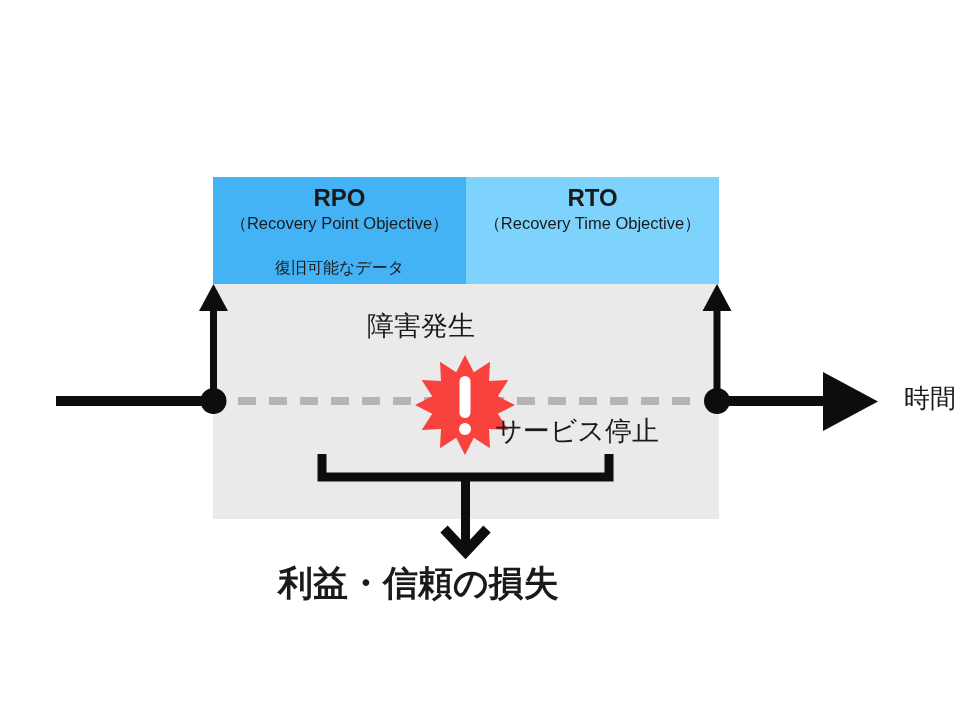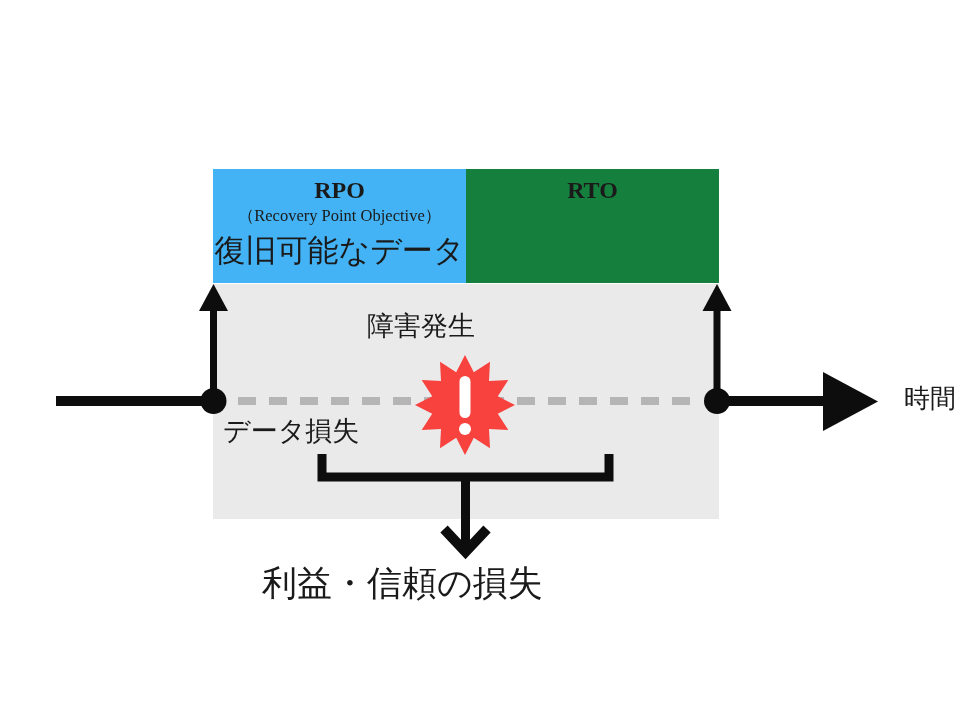--- a/index.html
+++ b/index.html
@@ -11,74 +11,74 @@
   }
   .canvas {
     position: relative;
     width: 960px; height: 720px;
     background: #ffffff;
     color: #1a1a1a;
   }
   
   .headers {
     position: absolute;
-    left: 213px; top: 169px;
+    left: 213px; top: 177px;
     width: 506px; height: 83px;
     display: flex;
-    font-family: Liberation Serif, serif;
   }
   .hbox {
     width: 253px; height: 114px;
     box-sizing: border-box;
     display: flex;
     flex-direction: column;
     align-items: center;
     padding-top: 6px;
     text-align: center;
   }
   .hbox-title   { font-size: 24px; font-weight: 700; line-height: 30px; }
   .hbox-sub     { font-size: 16.5px; line-height: 21px; white-space: nowrap; }
-  .hbox-label   { font-size: 31px; line-height: 30px; margin-top: 10px; }
+  .hbox-label   { font-size: 16px; line-height: 30px; margin-top: 19px; }
   
   .panel {
     position: absolute;
     left: 213px; top: 284px;
     width: 506px; height: 235px;
   }
   
   .gfx {
     position: absolute;
     left: 0; top: 0;
     width: 960px; height: 720px;
     pointer-events: none;
   }
   
   .lbl { position: absolute; text-align: left; }
   .lbl-incident { left: 367px; top: 311px; width: 220px; font-size: 27px; line-height: 31px; }
   .lbl-dataloss { left: 223px; top: 416px; width: 220px; font-size: 27px; line-height: 31px; }
   .lbl-svcstop  { left: 495px; top: 416px; width: 220px; font-size: 27px; line-height: 31px; }
   .lbl-time     { left: 904px; top: 383px; width: 70px;  font-size: 26px; line-height: 31px; text-align: left; }
   .lbl-conclusion {
-    left: 262px; top: 563px; width: 400px;
-    font-size: 35px; line-height: 40px; font-weight: 400;
+    left: 278px; top: 563px; width: 400px;
+    font-size: 35px; line-height: 40px; font-weight: 700;
   }
 </style>
 </head>
 <body>
 
 <div class="canvas" style="color: rgb(26, 26, 26);">
 
   <div class="headers">
     <div class="hbox" style="background-color: rgb(67, 179, 245);">
       <div class="hbox-title">RPO</div>
       <div class="hbox-sub">（Recovery Point Objective）</div>
       <div class="hbox-label">復旧可能なデータ</div>
     </div>
-    <div class="hbox" style="background-color: #15803d;">
+    <div class="hbox" style="background-color: #7dd3fc;">
       <div class="hbox-title">RTO</div>
+      <div class="hbox-sub">（Recovery Time Objective）</div>
     </div>
   </div>
 
   <div class="panel" style="background-color: rgb(234, 234, 234);"></div>
 
   <svg class="gfx" viewBox="0 0 960 720">
 
     <line x1="238" y1="401" x2="698" y2="401" stroke-width="8" stroke-dasharray="18 13" stroke="#B5B5B5"></line>
 
     <line x1="56" y1="401" x2="216" y2="401" stroke-width="10" stroke="#0D0D0D"></line>
@@ -99,17 +99,17 @@
     <path d="M444 529 L465.5 552 L487 529" fill="none" stroke-width="10" stroke="#0D0D0D"></path>
 
     <g>
       <polygon points="465,355 473.8,372.2 490,361.7 489,381 508.3,380 497.8,396.2 515,405 497.8,413.8 508.3,430 489,429 490,448.3 473.8,437.8 465,455 456.2,437.8 440,448.3 441,429 421.7,430 432.2,413.8 415,405 432.2,396.2 421.7,380 441,381 440,361.7 456.2,372.2" fill="#F8423E"></polygon>
       <rect x="459.5" y="376" width="11" height="42" rx="5.5" fill="#FFFFFF"></rect>
       <circle cx="465" cy="429" r="6" fill="#FFFFFF"></circle>
     </g>
   </svg>
 
   <div class="lbl lbl-incident">障害発生</div>
-  <div class="lbl lbl-dataloss">データ損失</div>
+  <div class="lbl lbl-svcstop">サービス停止</div>
   <div class="lbl lbl-time">時間</div>
   <div class="lbl lbl-conclusion">利益・信頼の損失</div>
 
 </div>
 
 </body></html>

